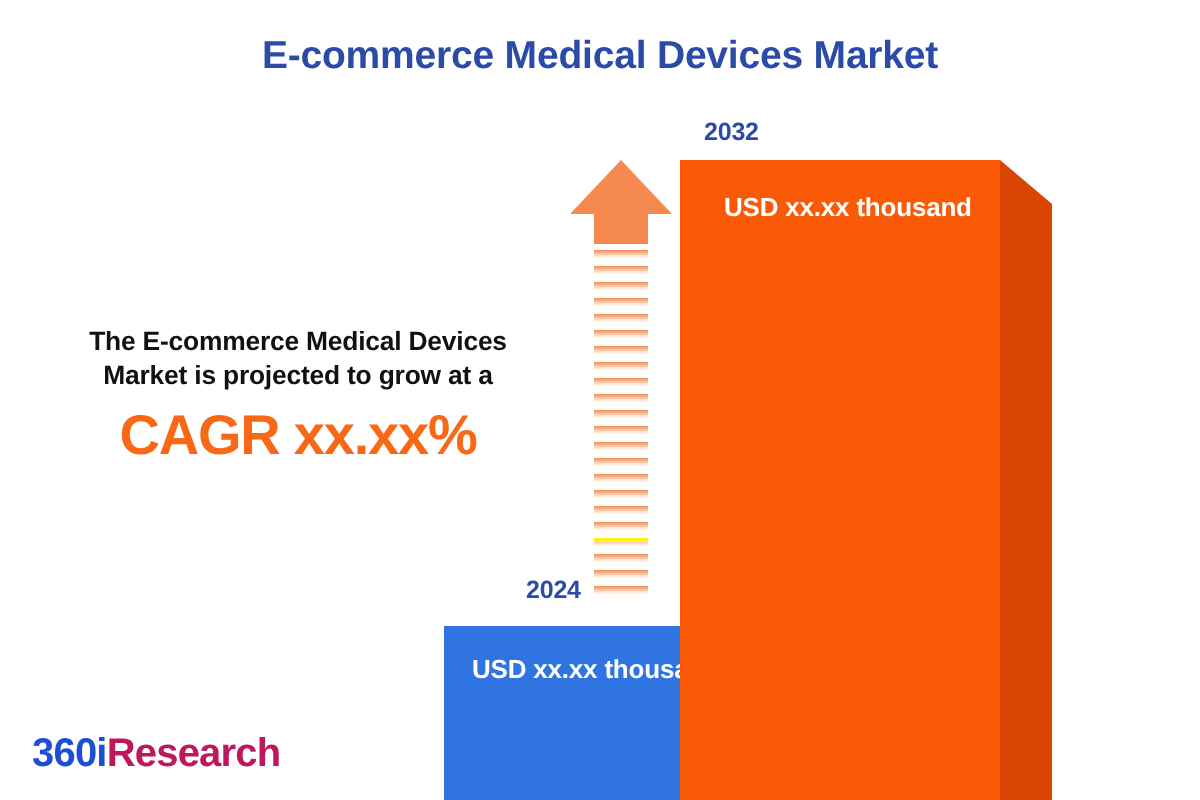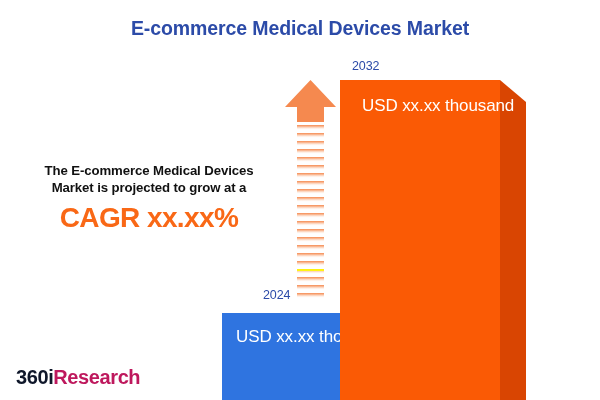--- a/index.html
+++ b/index.html
@@ -62,46 +62,46 @@
   
   #logo {
     position: absolute;
     left: 16px;
     top: 366px;
     font-size: 20px;
     font-weight: bold;
     letter-spacing: -0.4px;
     white-space: nowrap;
   }
-  #logo .logo-360i { color: #0f172a; }
+  #logo .logo-360i { color: #1d4ed8; }
   #logo .logo-research { color: #be185d; }
 
   
   #growth-arrow {
     position: absolute;
     left: 283px;
     top: 80px;
     width: 56px;
     height: 225px;
   }
   #growth-arrow svg { display: block; }
 
   
   .bar-year {
     position: absolute;
     font-size: 12.5px;
-    font-weight: normal;
+    font-weight: bold;
     color: #2c4ba8;
     letter-spacing: -0.1px;
     white-space: nowrap;
   }
   .bar-value {
     position: absolute;
-    font-size: 17px;
-    font-weight: normal;
+    font-size: 13px;
+    font-weight: bold;
     color: #ffffff;
     letter-spacing: -0.1px;
     white-space: nowrap;
   }
   .bar-3d svg { display: block; }
   .bar-3d {
     position: absolute;
   }
 
   

